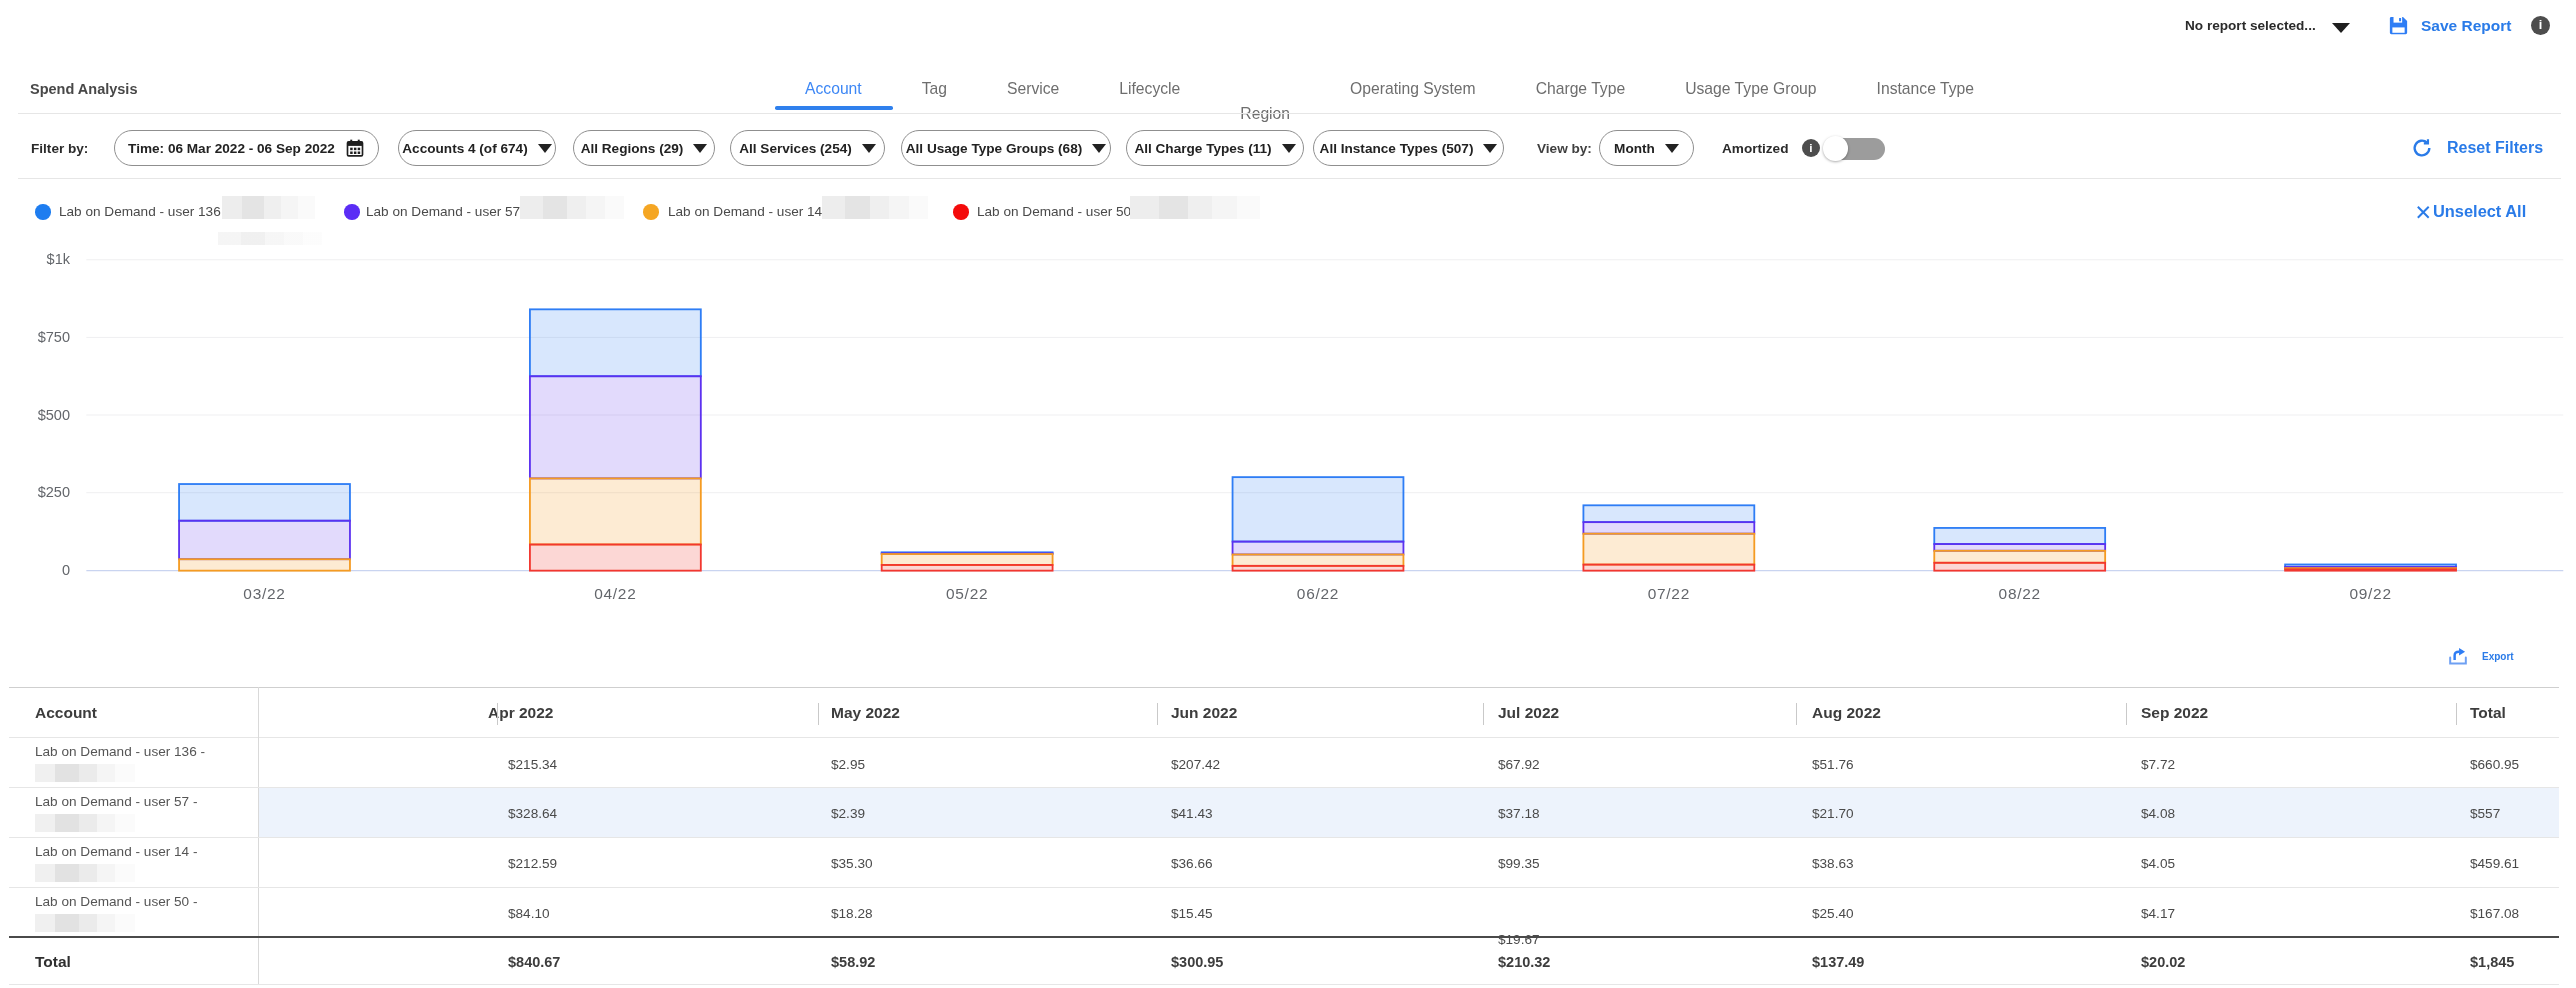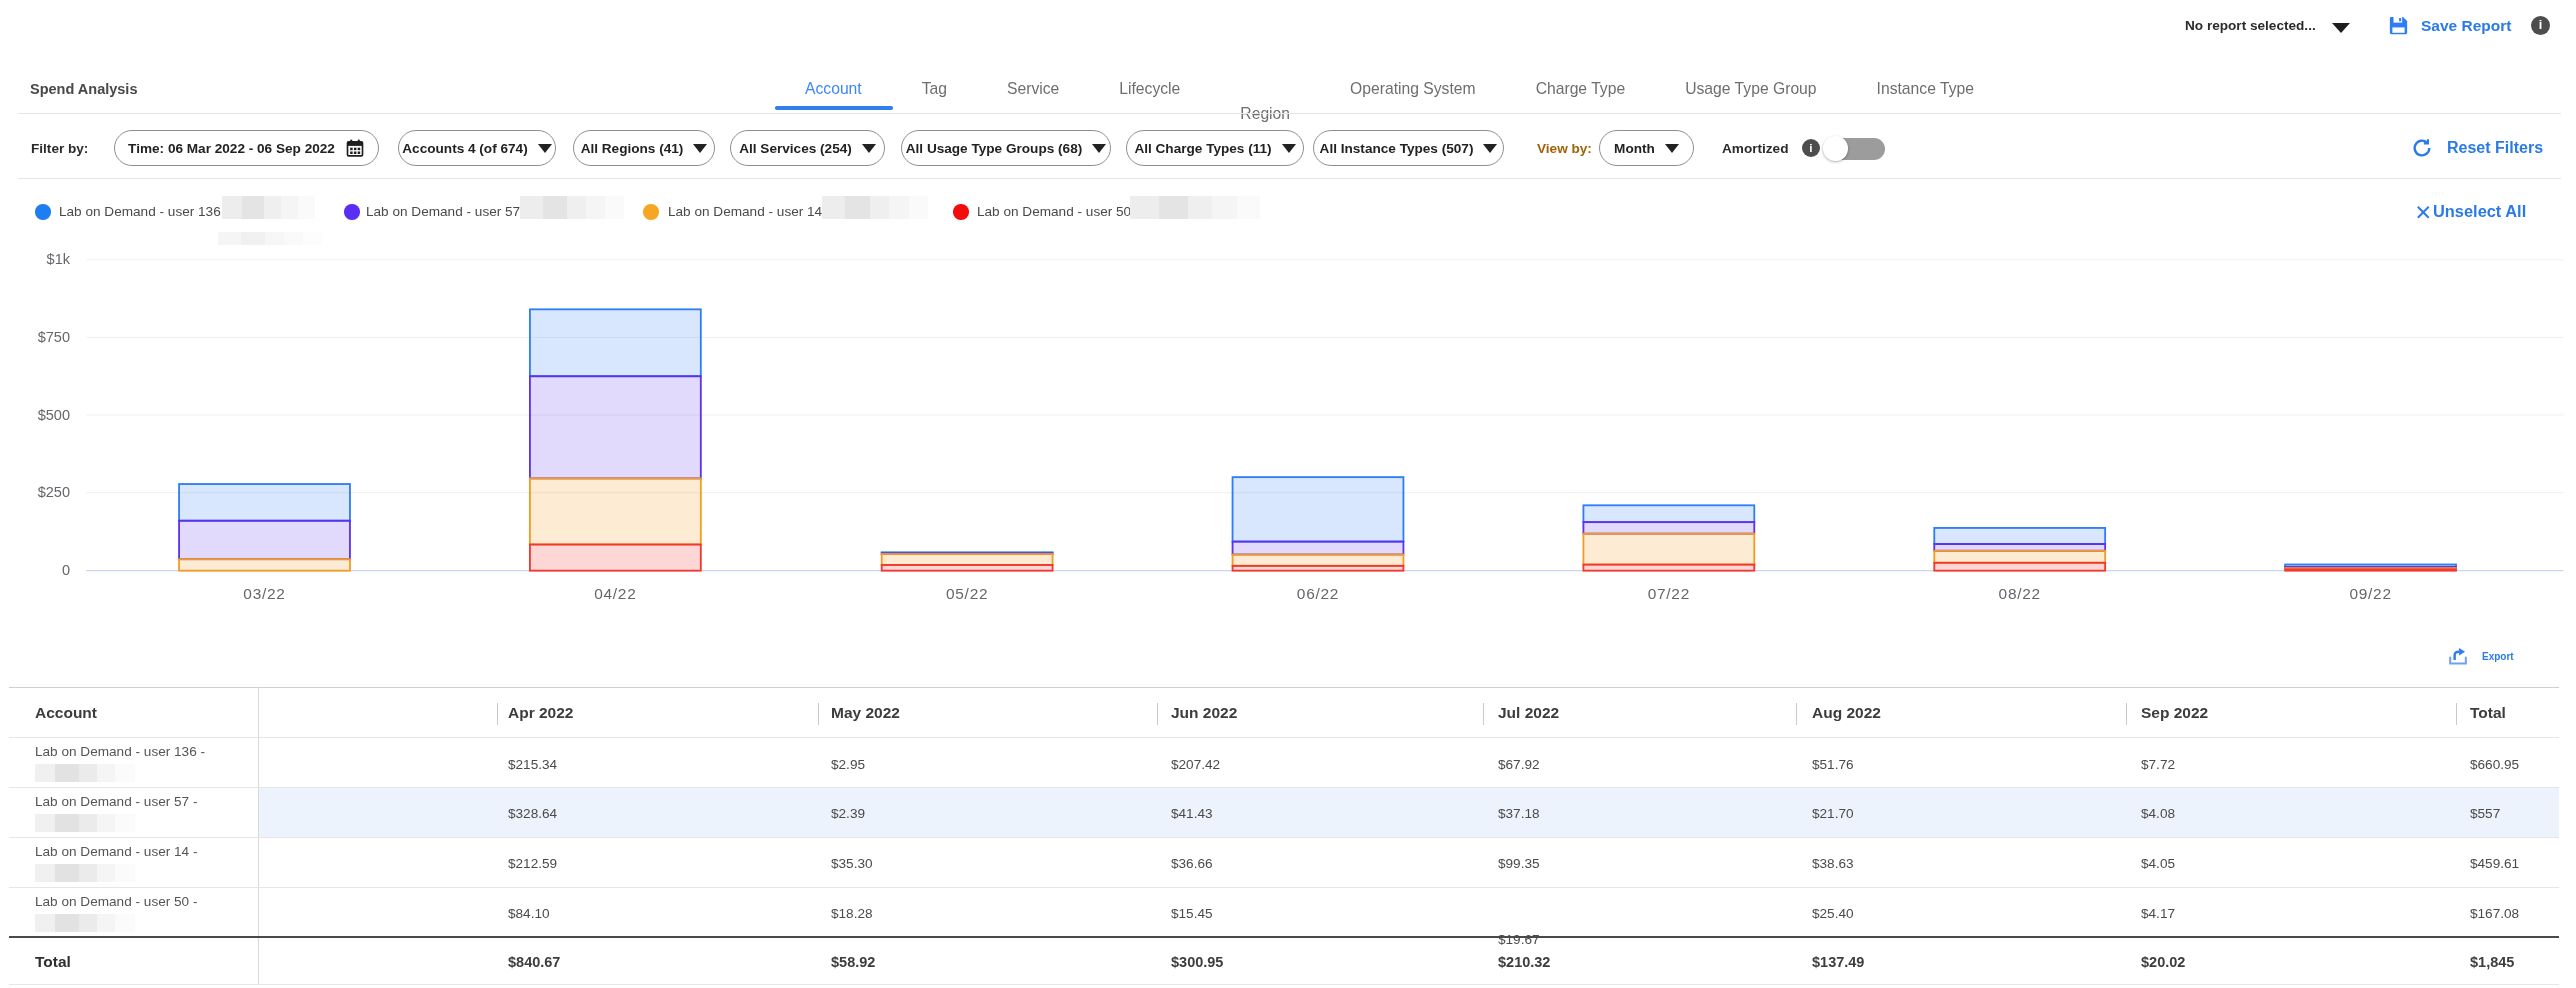--- a/index.html
+++ b/index.html
@@ -67,41 +67,41 @@
         <rect x="10.7" y="16.2" width="3" height="3"></rect>
         <rect x="15.2" y="16.2" width="3" height="3"></rect>
       </g>
     </svg>
 </div>
 <div class="pill" style="left:398px; width:158px;">
     <span>Accounts 4 (of 674)</span>
     <span class="caret"></span>
   </div>
 <div class="pill" style="left:573px; width:142px;">
-    <span>All Regions (41)</span>
+    <span>All Regions (29)</span>
     <span class="caret"></span>
   </div>
 <div class="pill" style="left:730px; width:155px;">
     <span>All Services (254)</span>
     <span class="caret"></span>
   </div>
 <div class="pill" style="left:901px; width:210px;">
     <span>All Usage Type Groups (68)</span>
     <span class="caret"></span>
   </div>
 <div class="pill" style="left:1126px; width:178px;">
     <span>All Charge Types (11)</span>
     <span class="caret"></span>
   </div>
 <div class="pill" style="left:1313px; width:191px;">
     <span>All Instance Types (507)</span>
     <span class="caret"></span>
   </div>
 
-<div class="abs b" style="left:1537px; top:141px; font-size:13.6px; color:#a16207;">View by:</div>
+<div class="abs b" style="left:1537px; top:141px; font-size:13.6px; color:#404040;">View by:</div>
 <div class="pill" style="left:1599px; width:95px;">
     <span>Month</span>
     <span class="caret"></span>
   </div>
 <div class="abs b" style="left:1722px; top:141px; font-size:13.6px; color:#2b2b2b;">Amortized</div>
 <div class="abs info" style="left:1802px; top:139px; width:18px; height:18px; font-size:11.8px;">i</div>
 <div class="abs" style="left:1827px; top:138px; width:58px; height:22px; background:#9c9c9c; border-radius:11px;"></div>
 <div class="abs" style="left:1823px; top:136px; width:24.5px; height:24.5px; background:#fff; border-radius:50%; box-shadow:0 0.9px 2.7px rgba(0,0,0,0.35);"></div>
 <svg class="abs" style="left:2411px; top:137px;" width="22" height="22" viewBox="0 0 24 24" fill="none" stroke="#2a7be8" stroke-width="2.6">
     <path d="M20 12a8 8 0 1 1-2.5-5.8"></path>
@@ -184,21 +184,21 @@
 
 <svg class="abs" style="left:2448px; top:645px;" width="20" height="20" viewBox="0 0 22 22">
     <path d="M2.4 13.8 V20.3 H19.6 V13.8" fill="none" stroke="#6ea0f3" stroke-width="2.2" stroke-linecap="round"></path>
     <path d="M7.3 16.6 V11.4 C7.3 8.6 9.2 7.4 12 7.4 H12.6" fill="none" stroke="#2e7df5" stroke-width="2.7"></path>
     <path d="M12.2 3.2 L18.8 7.4 L12.2 11.6 Z" fill="#2e7df5"></path>
   </svg>
 <div class="abs b blue" style="left:2482px; top:651px; font-size:10px;">Export</div>
 
 <div class="abs" style="left:9px; right:17.3px; top:687px; height:0.9px; background:#cfcfcf;"></div>
 <div class="hdr" style="left:35px;">Account</div>
-<div class="hdr" style="left:508px;text-align:center;">Apr 2022</div>
+<div class="hdr" style="left:488px;text-align:center;">Apr 2022</div>
 <div class="hdr" style="left:831px;">May 2022</div>
 <div class="hdr" style="left:1171px;">Jun 2022</div>
 <div class="hdr" style="left:1498px;">Jul 2022</div>
 <div class="hdr" style="left:1812px;">Aug 2022</div>
 <div class="hdr" style="left:2141px;">Sep 2022</div>
 <div class="hdr" style="left:2470px;">Total</div>
 <div class="tick" style="left:497px;"></div>
 <div class="tick" style="left:818px;"></div>
 <div class="tick" style="left:1157px;"></div>
 <div class="tick" style="left:1483px;"></div>

